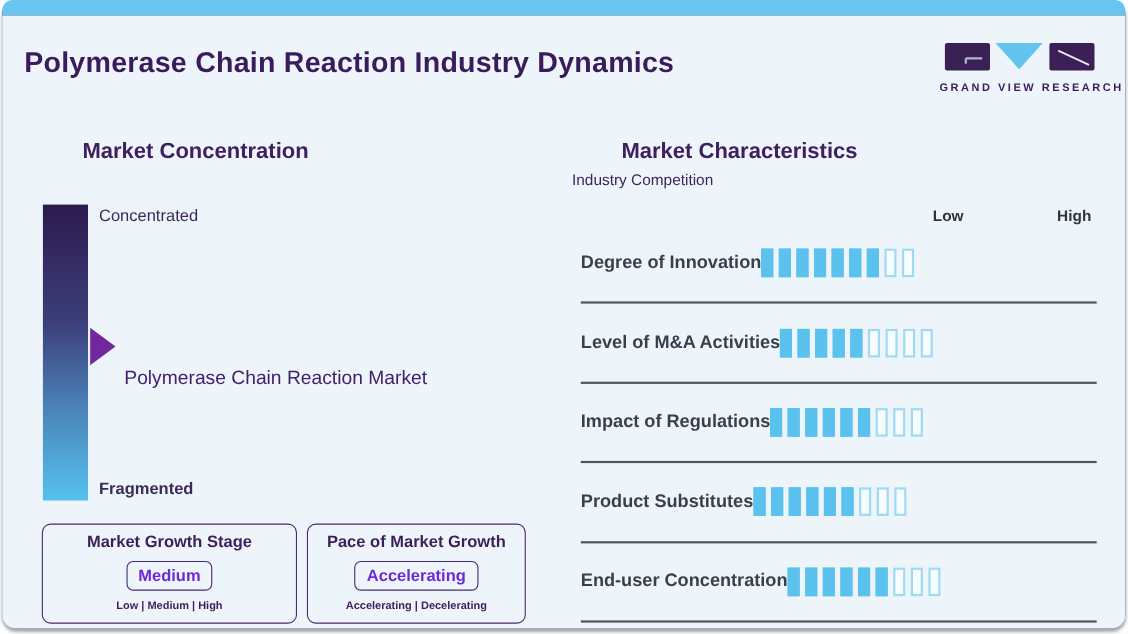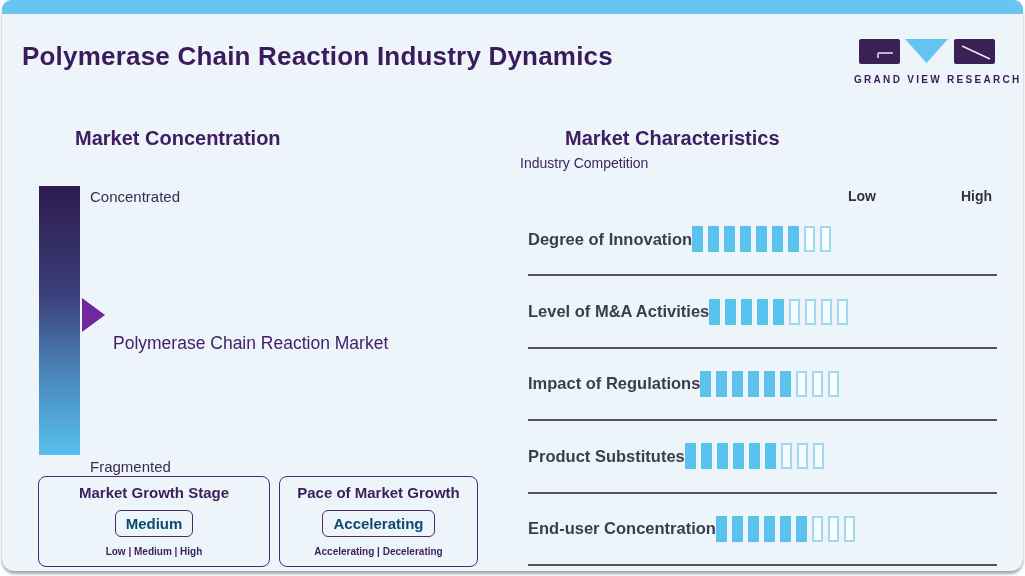--- a/index.html
+++ b/index.html
@@ -26,21 +26,21 @@
   }
   
   .section-heading { position:absolute; font-size:20px; font-weight:700; color:#3e2060;margin-left:37px; }
   .mc-heading { left:36px; top:113px; }
   .grad-bar {
     position:absolute; left:37px; top:172px; width:41px; height:269px;
     background:linear-gradient(180deg,#2d1a4e 0%,#3c3f7a 40%,#4b86bb 70%,#55c1ee 100%);
   }
   .scale-label { position:absolute; font-size:15px; color:#3b2a55; }
   .lbl-concentrated { left:88px; top:174px; }
-  .lbl-fragmented  { left:88px; top:444px; }
+  .lbl-fragmented  { left:88px; top:422px;font-weight:bold; }
   .pointer-arrow {
     position:absolute; left:80px; top:284px; width:0; height:0;
     border-top:17px solid transparent; border-bottom:17px solid transparent;
     border-left:23px solid #71289f;
   }
   .pointer-label {
     position:absolute; left:111px; top:291px;
     font-size:17.5px; font-weight:400; color:#41216b;margin-top:28px;
   }
   
@@ -48,21 +48,21 @@
     position:absolute; top:462px; height:91px;
     border:1.5px solid #4a2a6e; border-radius:8px;
     display:flex; flex-direction:column; align-items:center; justify-content:space-between;
     padding:7px 6px 9px 6px;
   }
   .gb-1 { left:36px;  width:232px; }
   .gb-2 { left:277px; width:199px; }
   .gb-title   { font-size:15px; font-weight:700; color:#3b1f5a; }
   .gb-selected {
     border:1.5px solid #4a2a6e; border-radius:6px; padding:4px 10px;
-    font-size:15px; font-weight:700; color:#0c4a6e;text-align:center;
+    font-size:15px; font-weight:700; color:#6d28d9;text-align:center;
   }
   .gb-options { font-size:10px; font-weight:700; color:#3b1f5a; }
   
   .rc-heading { left:526px; top:113px; }
   .rc-sub { position:absolute; left:518px; top:141px; font-size:14px; color:#3d2460; }
   .scale-end { position:absolute; top:174px; font-size:14px; font-weight:700; color:#2f3440; }
   .lbl-low  { left:846px; }
   .lbl-high { left:959px; }
   .char-rows { position:absolute; left:526px; top:190px; width:469px; }
   .char-row {

